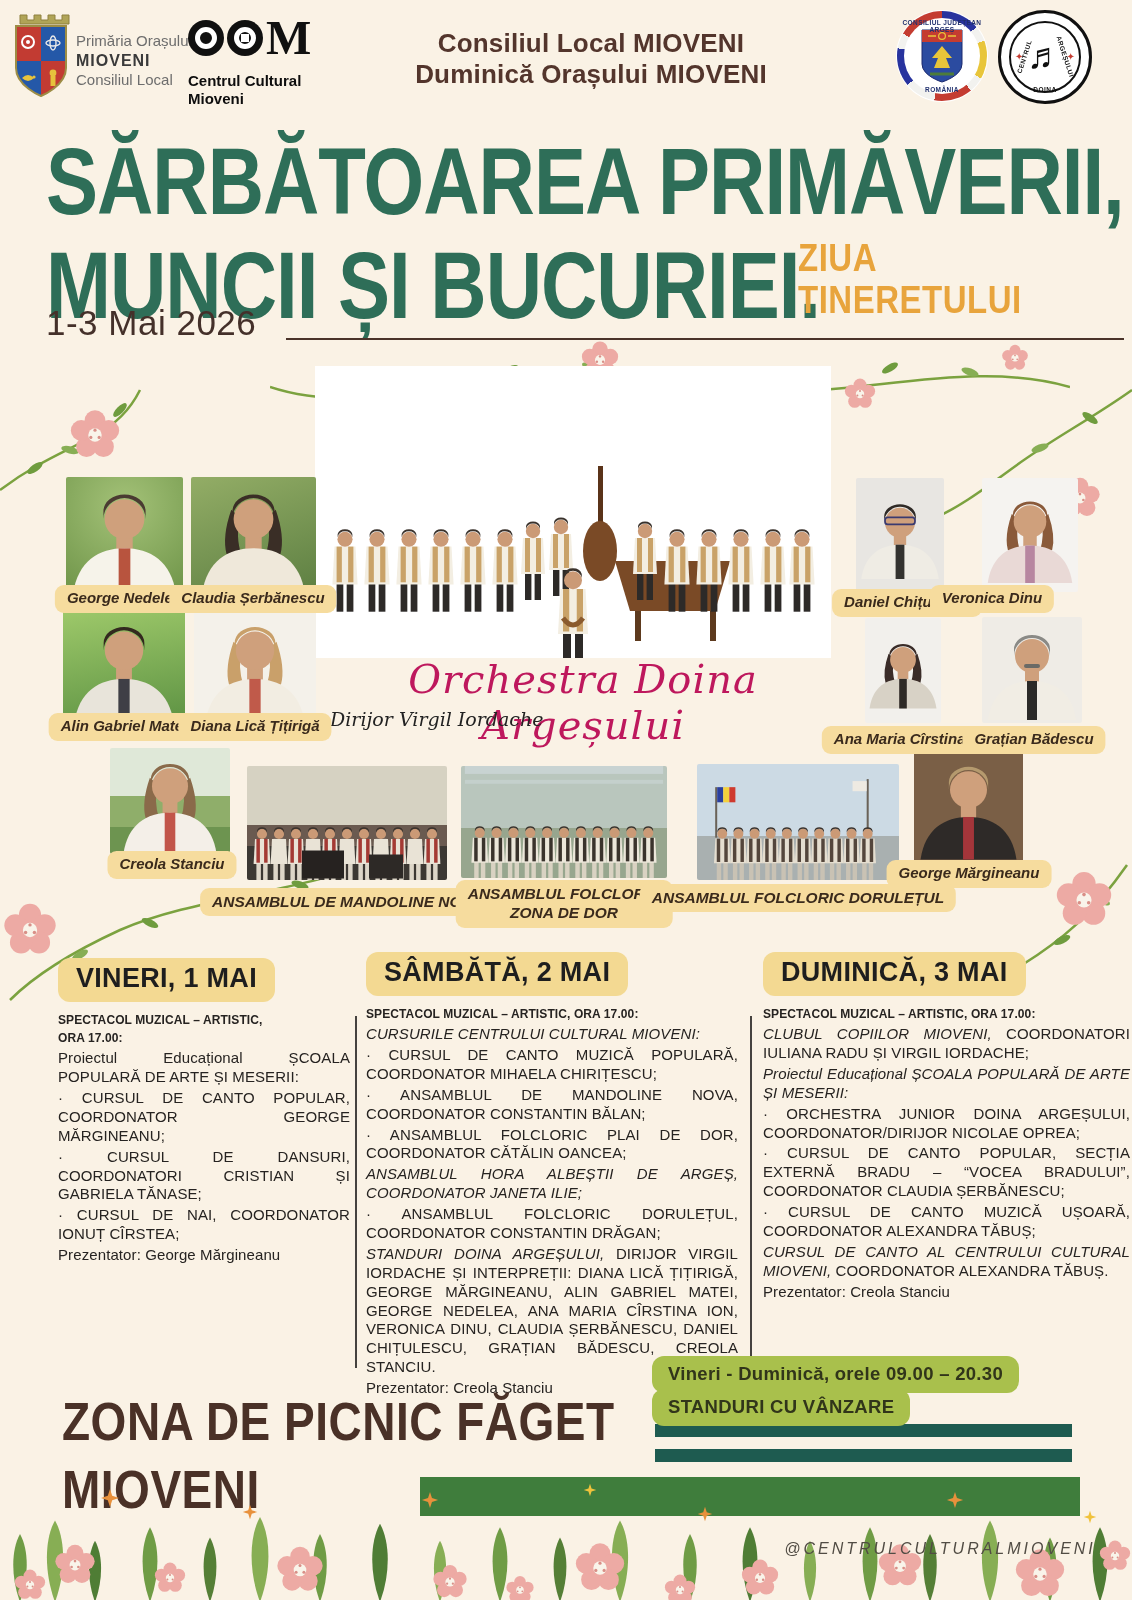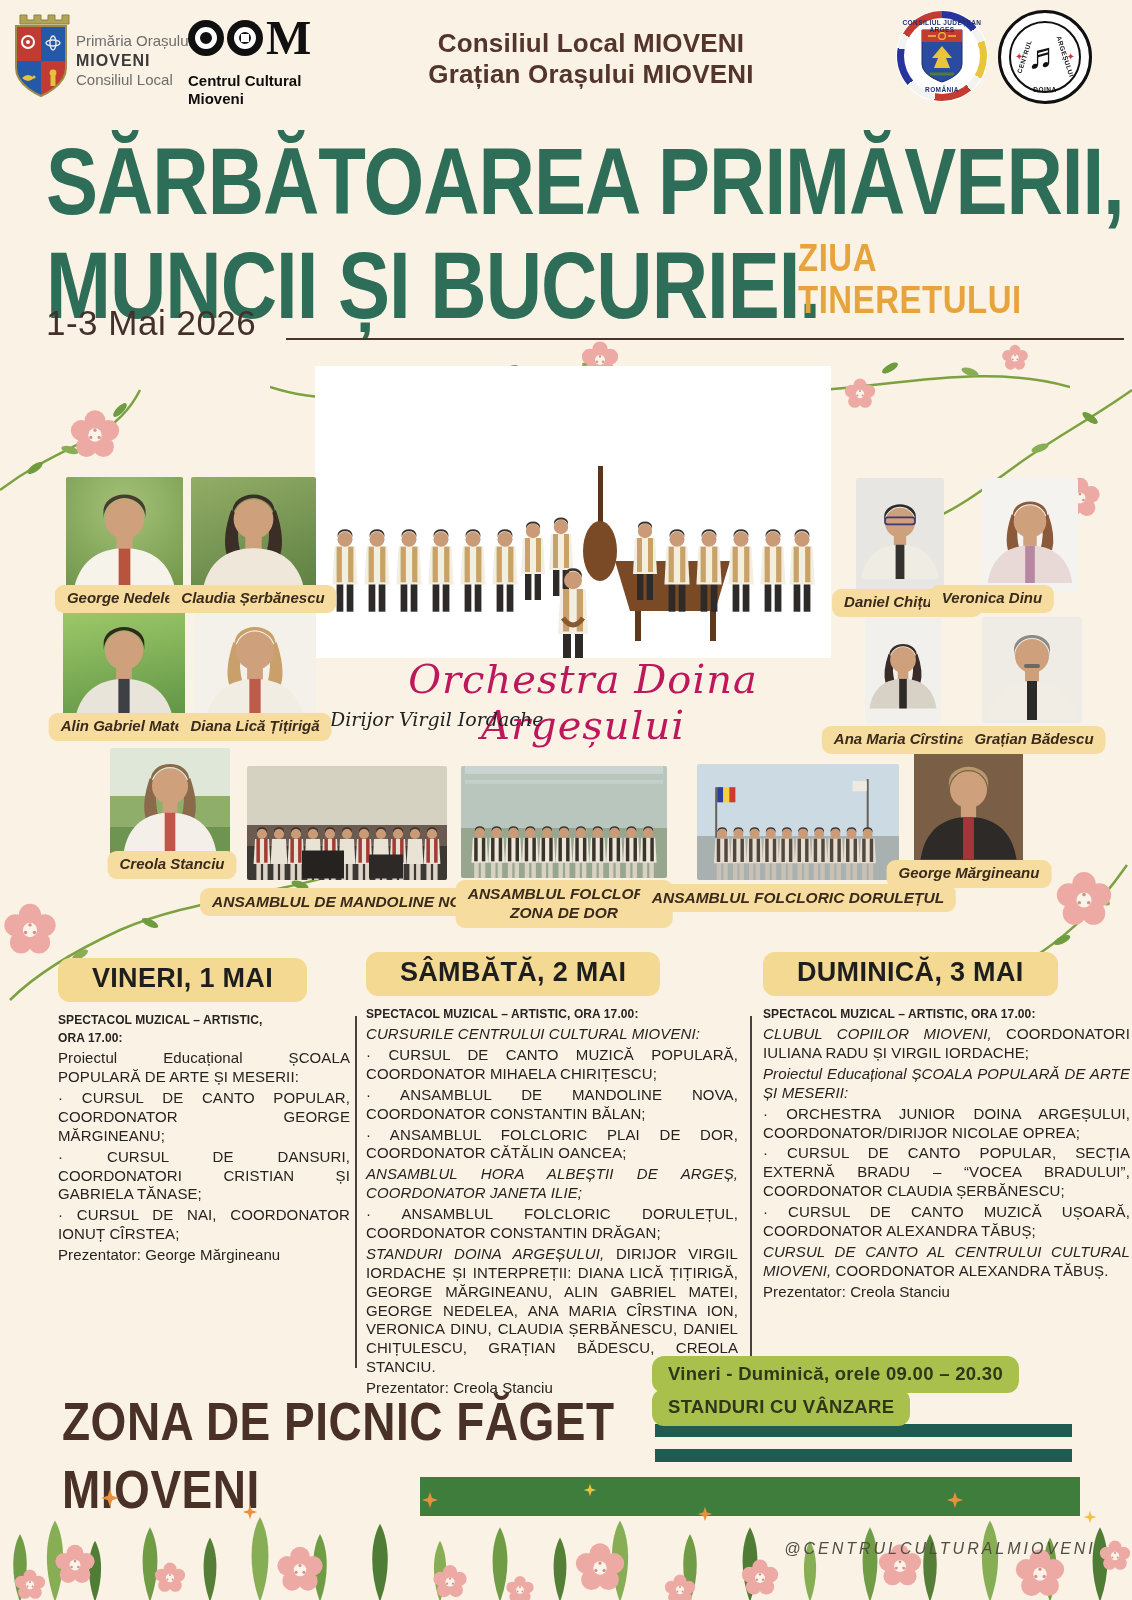--- a/index.html
+++ b/index.html
@@ -83,21 +83,21 @@
 .lb1{left:124px;top:585px}.lb2{left:253px;top:585px}.lb3{left:124px;top:713px}.lb4{left:255px;top:713px}
 .lb5{left:907px;top:589px}.lb6{left:992px;top:585px}.lb7{left:913px;top:726px}.lb8{left:1034px;top:726px}
 .lb9{left:172px;top:851px}.lb10{left:969px;top:860px}
 .el1{left:347px;top:888px}.el2{left:564px;top:880px}.el3{left:798px;top:884px}
 
 .day{position:absolute}
 .day1{left:58px;top:958px;width:292px}
 .day2{left:366px;top:952px;width:372px}
 .day3{left:763px;top:952px;width:367px}
 .day-pill{display:inline-block;background:var(--c-daypill);font-size:27px;font-weight:700;
-  color:#1e1e1e;padding:5px 34px 8px;border-radius:12px;margin-bottom:11px;letter-spacing:.3px}
+  color:#1e1e1e;padding:5px 18px 8px;border-radius:12px;margin-bottom:11px;letter-spacing:.3px}
 .day-body p{margin:0 0 2px;text-align:justify;font-size:15px;line-height:1.26;color:var(--c-text);letter-spacing:.1px}
 .day-body p.ph{font-size:12px;font-weight:700;margin-bottom:3px;text-align:left}
 .day-body strong{font-weight:700}
 .day-body em{font-style:italic}
 .vdiv{position:absolute;width:2px;background:#45423f;top:1016px;height:352px}
 .vd1{left:355px}.vd2{left:750px}
 
 .sch{position:absolute;left:652px;top:1356px;z-index:6}
 .sch .l{display:table;background:var(--c-schpill);color:#31351a;font-weight:700;
   font-size:18.5px;padding:7px 16px 8px;border-radius:12px;letter-spacing:.3px}
@@ -200,21 +200,21 @@
       <span class="ccm-m">M</span>
     </div>
     <div class="ccm-text">
       <div>Centrul Cultural</div>
       <div>Mioveni</div>
     </div>
   </div>
 
   <div class="hdr-center">
     <div>Consiliul Local MIOVENI</div>
-    <div>Grațian Orașului MIOVENI</div>
+    <div>Duminică Orașului MIOVENI</div>
   </div>
 
   <div class="badge b1">
     <div class="ring"></div>
       <div class="inner"></div>
     <svg viewBox="0 0 44 56">
       <path d="M2,2 h40 v34 c0,12 -20,18 -20,18 c0,0 -20,-6 -20,-18 z" fill="#2b4ba0" stroke="#1c2a6e"></path>
       <rect x="2" y="2" width="40" height="12" fill="#c43c31"></rect>
       <circle cx="22" cy="8" r="3.4" fill="none" stroke="#e8c53a" stroke-width="1.2"></circle>
       <path d="M8,8 h8 M28,8 h8" stroke="#e8c53a" stroke-width="1.4"></path>

